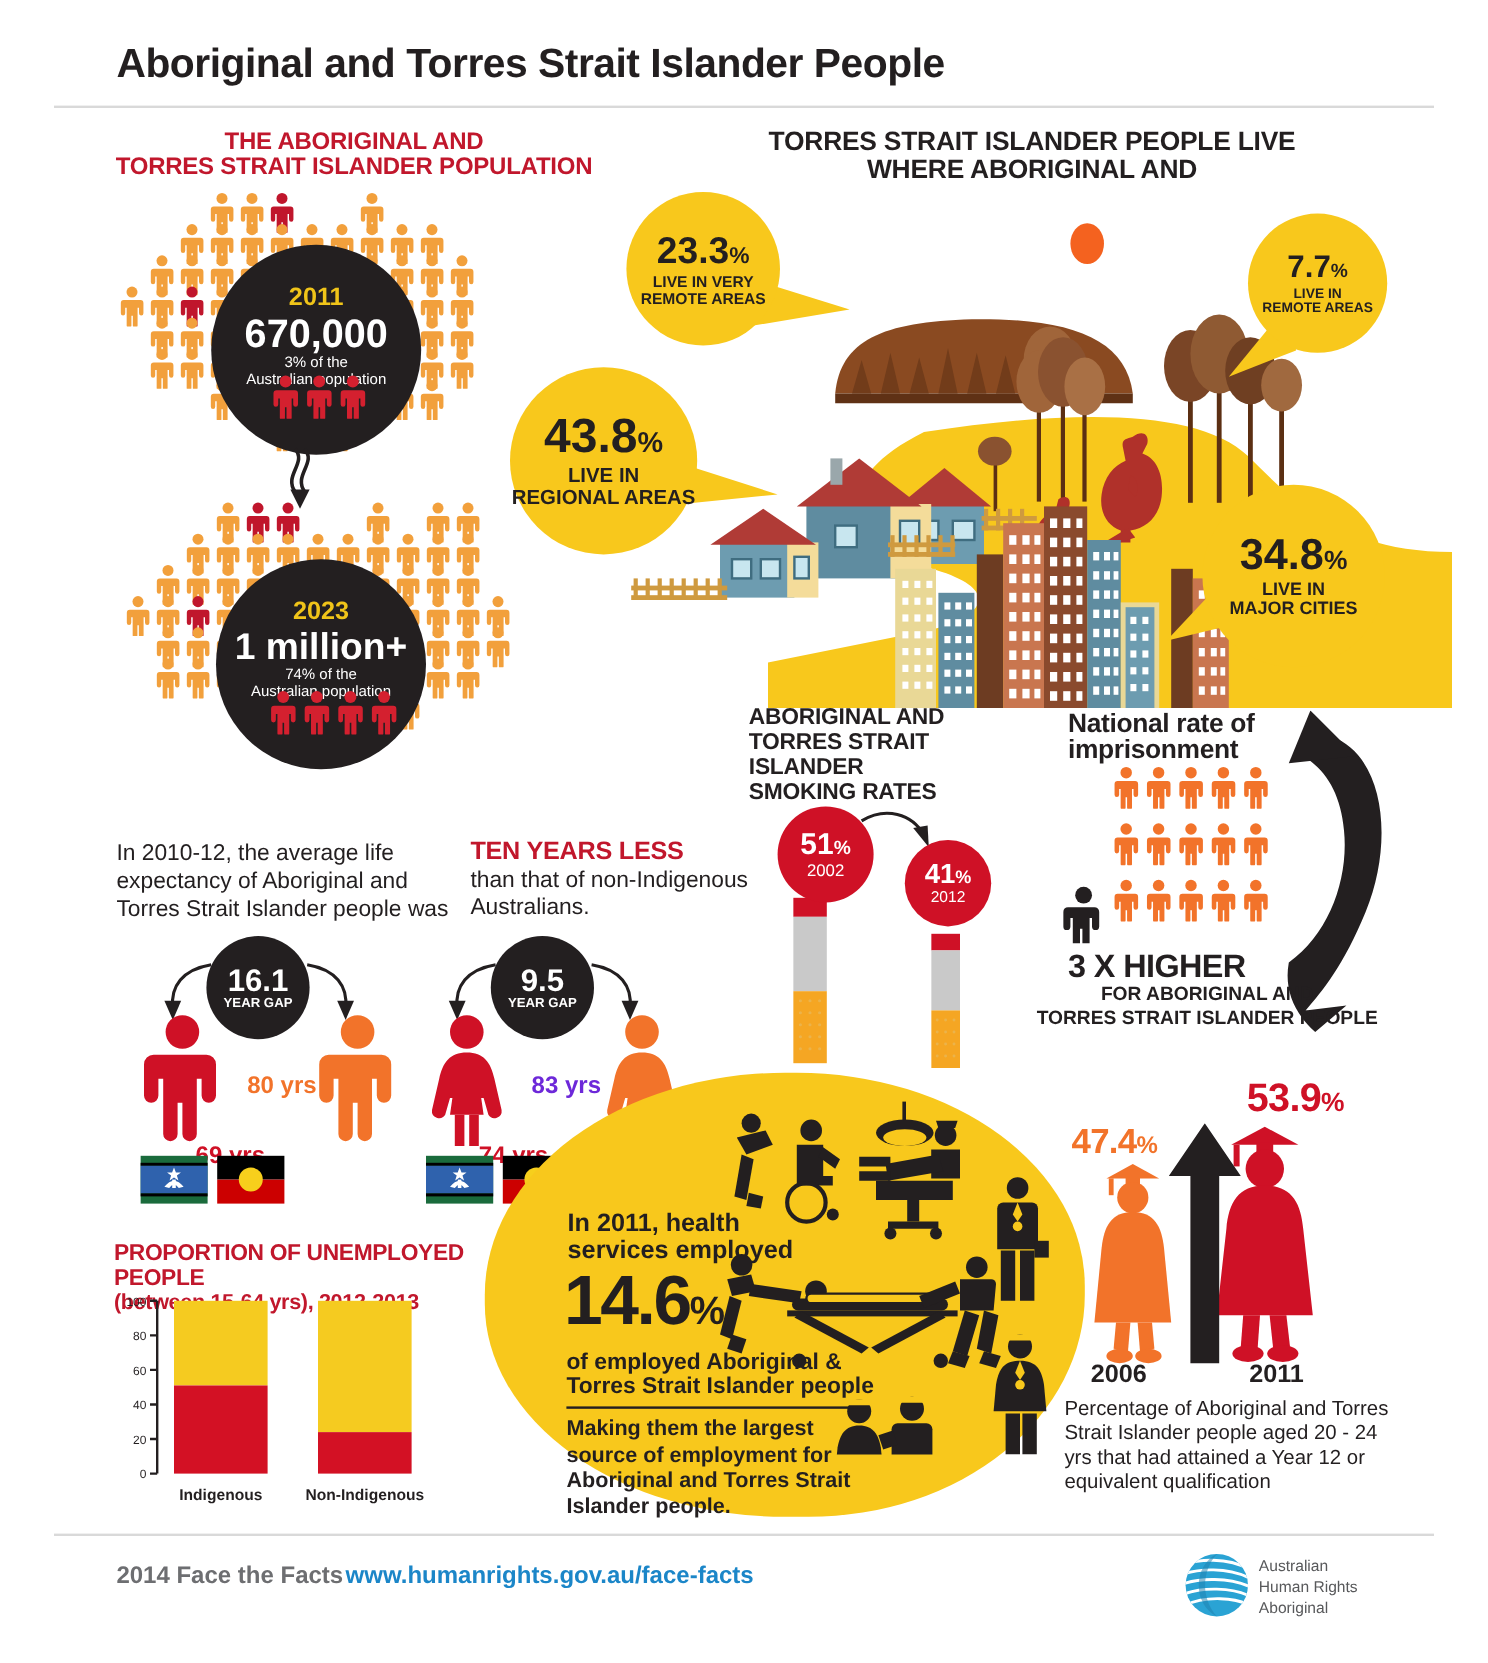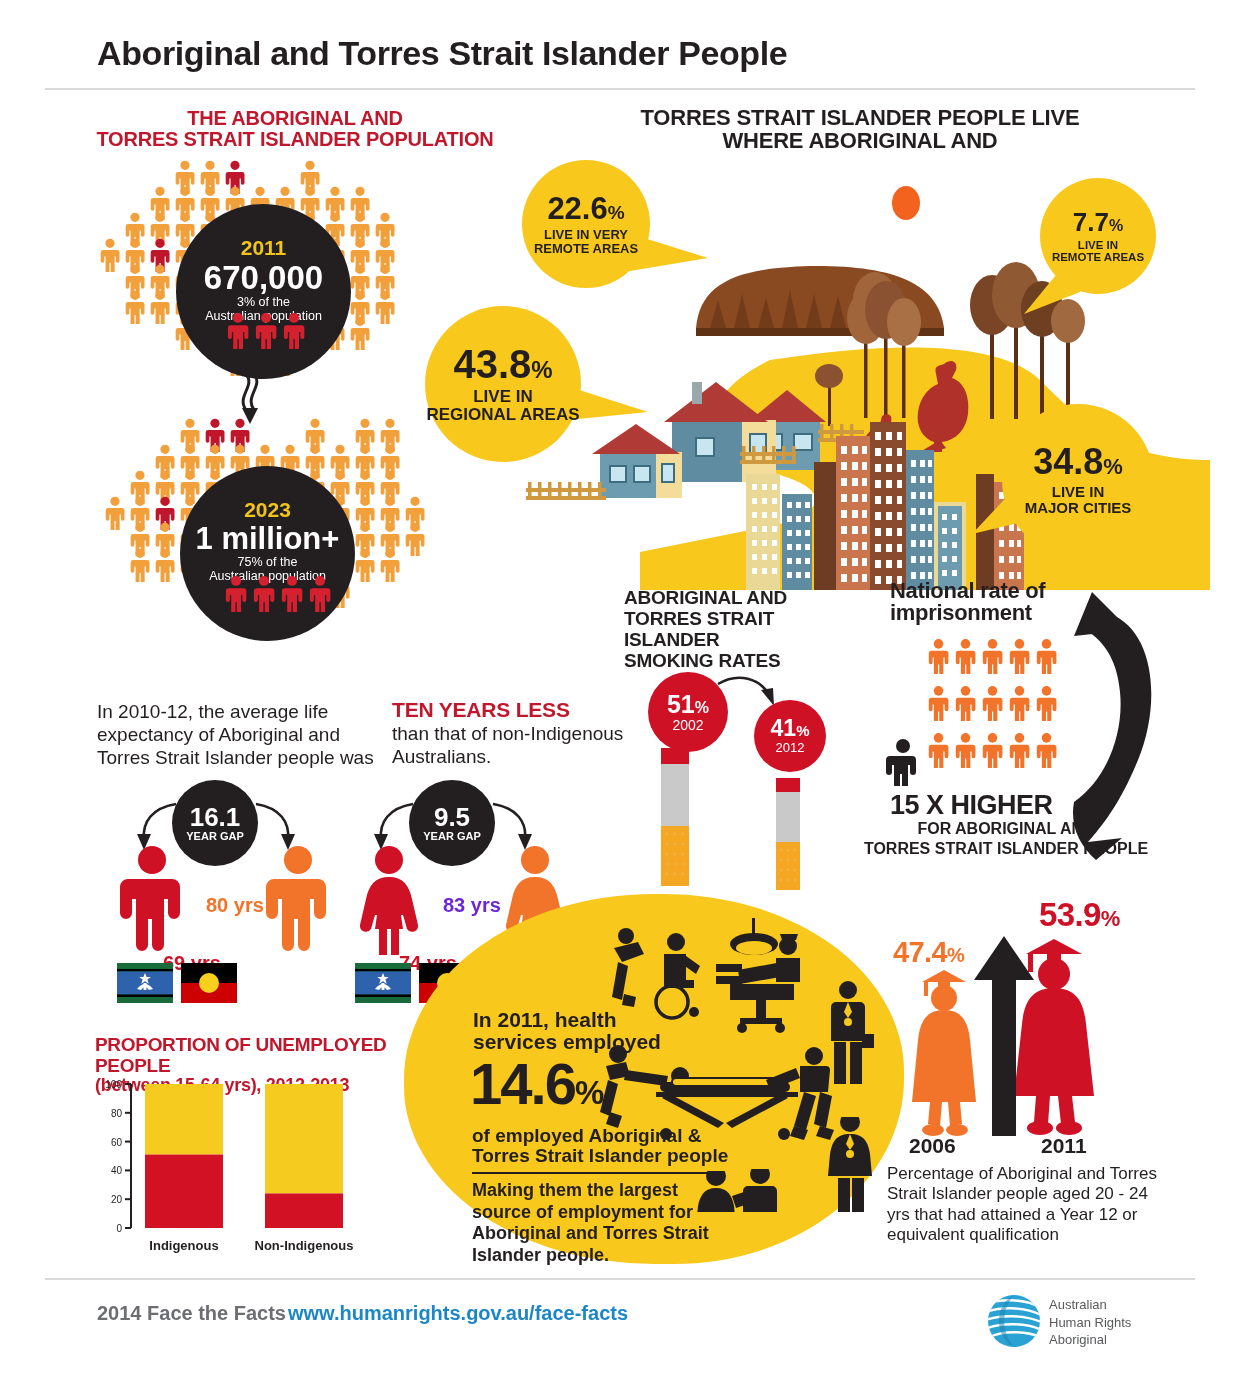--- a/index.html
+++ b/index.html
@@ -1043,21 +1043,21 @@
       <div style="width:25px;height:26px;"></div>
       <div style="width:25px;height:26px;"></div>
       <div style="width:25px;height:26px;"></div>
       <div style="width:25px;height:26px;"></div>
     </div>
   </div>
 
 <div class="abs darkcircle" style="left:180px; top:466px; width:175px; height:175px;">
   <div class="dc-year" style="font-size:21px; margin-bottom:1px;">2023</div>
   <div class="dc-big" style="font-size:31px;">1 million+</div>
-  <div class="dc-sub" style="font-size:12.5px; margin-top:2px;">75% of the</div>
+  <div class="dc-sub" style="font-size:12.5px; margin-top:2px;">74% of the</div>
   <div class="dc-sub" style="font-size:12.5px;">Australian population</div>
   <div style="height:26px;"></div>
 </div>
 <div class="abs" id="badge2031-red" style="left:223px; top:575px;">
     <div style="display:flex;gap:2px;">
       <svg width="26" height="37" viewBox="0 0 34 48">
         <circle cx="17" cy="7.5" r="6.5" fill="#d4202f"></circle>
         <path d="M7 17 h20 a3.5 3.5 0 0 1 3.5 3.5 v12 a2.6 2.6 0 0 1 -5.2 0 v-6.5 h-1.7 v21 a2.8 2.8 0 0 1 -5.6 0 v-11.5 h-1.7 v11.5 a2.8 2.8 0 0 1 -5.6 0 v-21 h-1.7 v6.5 a2.6 2.6 0 0 1 -5.2 0 v-12 a3.5 3.5 0 0 1 3.5 -3.5 z" fill="#d4202f"></path>
       </svg>
       <svg width="26" height="37" viewBox="0 0 34 48">
@@ -1377,21 +1377,21 @@
         <rect x="261" y="166" width="5" height="7"></rect>
         <rect x="269" y="166" width="4" height="7"></rect>
     </g>
   </g>
 </svg>
 
 <svg class="abs" style="left:612px; top:222px;" width="110" height="60">
   <path d="M0 6 L96 36 L0 52 Z" fill="#f8c81c"></path>
 </svg>
 <div class="abs bubble" style="left:522px; top:160px; width:128px; height:128px;">
-  <div class="num" style="font-size:31px;"><span>22.6</span><span style="font-size:19px;">%</span></div>
+  <div class="num" style="font-size:31px;"><span>23.3</span><span style="font-size:19px;">%</span></div>
   <div class="lbl" style="font-size:13px; margin-top:4px;">LIVE IN VERY</div>
   <div class="lbl" style="font-size:13px;">REMOTE AREAS</div>
 </div>
 
 <svg class="abs" style="left:1022px; top:246px;" width="60" height="72">
   <path d="M56 2 L58 46 L2 68 Z" fill="#f8c81c"></path>
 </svg>
 <div class="abs bubble" style="left:1040px; top:178px; width:116px; height:116px;">
   <div class="num" style="font-size:26px;"><span>7.7</span><span style="font-size:16px;">%</span></div>
   <div class="lbl" style="font-size:11.5px; margin-top:4px;">LIVE IN</div>
@@ -1587,21 +1587,21 @@
     <circle cx="5" cy="102" r="1.2"></circle>
       <circle cx="12" cy="102" r="1.2"></circle>
       <circle cx="19" cy="102" r="1.2"></circle>
   </g>
 </svg>
 <div class="abs red-circle" style="left:754px; top:700px; width:72px; height:72px;align-items:center;">
   <div style="font-size:23px; line-height:1;"><span>41</span><span style="font-size:15px;">%</span></div>
   <div style="font-size:13px; font-weight:normal;">2012</div>
 </div>
 
-<div class="abs" style="left:890px; top:580px; width:210px;">
+<div class="abs" style="left:890px; top:592px; width:210px;">
   <div style="font-size:22px; font-weight:bold; line-height:1.02; letter-spacing:-0.3px;">National rate of</div>
   <div style="font-size:22px; font-weight:bold; line-height:1.02; letter-spacing:-0.3px;">imprisonment</div>
 </div>
 
 <div class="abs" id="prison-grid" style="left:925px; top:638px; width:136px; height:142px;">
     <div style="display:flex;flex-wrap:wrap;width:136px;">
       <div style="width:27px;height:47px;display:flex;justify-content:center;">
         <svg width="25" height="36" viewBox="0 0 34 48">
           <circle cx="17" cy="7.5" r="6.5" fill="#f2732a"></circle>
           <path d="M7 17 h20 a3.5 3.5 0 0 1 3.5 3.5 v12 a2.6 2.6 0 0 1 -5.2 0 v-6.5 h-1.7 v21 a2.8 2.8 0 0 1 -5.6 0 v-11.5 h-1.7 v11.5 a2.8 2.8 0 0 1 -5.6 0 v-21 h-1.7 v6.5 a2.6 2.6 0 0 1 -5.2 0 v-12 a3.5 3.5 0 0 1 3.5 -3.5 z" fill="#f2732a"></path>
@@ -1698,21 +1698,21 @@
   <path d="M8 18 h18 a4 4 0 0 1 4 4 v12 a3 3 0 0 1 -6 0 v-7 h-2 v21 a3 3 0 0 1 -6 0 v-12 h-2 v12 a3 3 0 0 1 -6 0 v-21 h-2 v7 a3 3 0 0 1 -6 0 v-12 a4 4 0 0 1 4 -4 z" fill="#231f20"></path>
 </svg>
 
 <svg class="abs" style="left:1062px; top:592px;" width="120" height="270">
   <path d="M48 22 C 92 38, 100 110, 76 168 C 58 212, 40 234, 26 250
            L 60 246 L 34 268 C 16 252, 8 232, 12 210
            C 46 186, 62 140, 58 100 C 55 66, 40 46, 20 36 Z" fill="#231f20"></path>
   <path d="M30 0 L68 38 L12 44 Z" fill="#231f20"></path>
 </svg>
 
-<div class="abs" style="left:890px; top:790px; width:250px; font-size:27px; font-weight:bold; letter-spacing:-0.5px;">15 X HIGHER</div>
+<div class="abs" style="left:890px; top:790px; width:250px; font-size:27px; font-weight:bold; letter-spacing:-0.5px;">3 X HIGHER</div>
 <div class="abs" style="left:856px; top:820px; width:300px; text-align:center; font-size:16px; font-weight:bold; line-height:1.15;">FOR ABORIGINAL AND</div>
 <div class="abs" style="left:846px; top:840px; width:320px; text-align:center; font-size:16px; font-weight:bold; line-height:1.15;">TORRES STRAIT ISLANDER PEOPLE</div>
 
 <div class="abs" style="left:404px; top:894px; width:500px; height:370px; background:#f8c81c; border-radius:50% 48% 46% 50% / 50% 48% 50% 48%;"></div>
 
 <svg class="abs" style="left:590px; top:912px;" width="310" height="300">
 
   <g fill="#231f20" transform="translate(20,14)">
     <circle cx="16" cy="10" r="8"></circle>
     <path d="M4 22 l24 -6 6 12 -22 8 z"></path>

